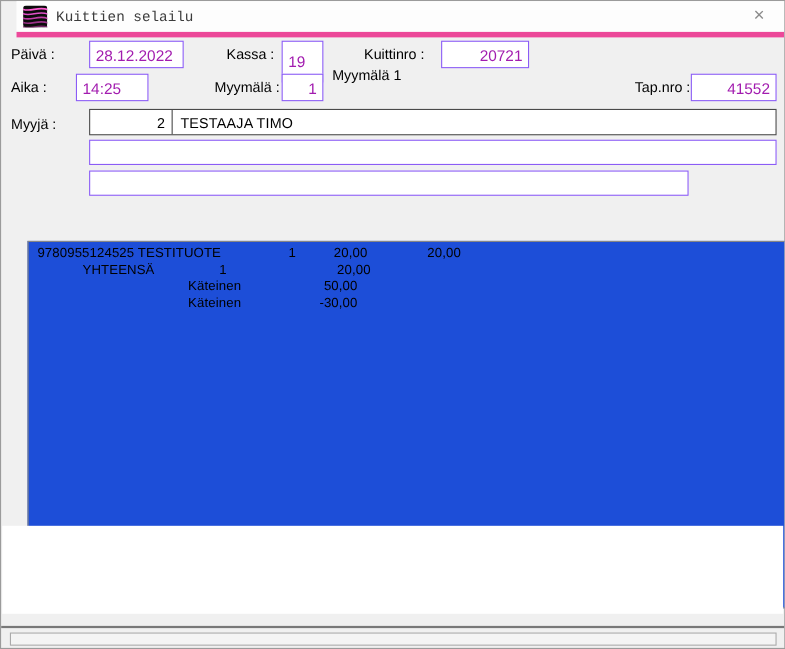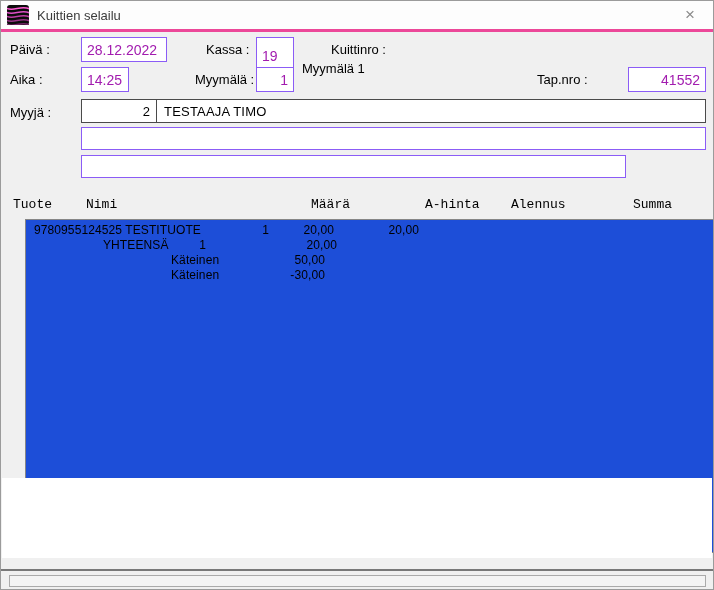--- a/index.html
+++ b/index.html
@@ -1,39 +1,39 @@
 <!DOCTYPE html>
 <html><head>
 <meta charset="utf-8">
 <style>
   html,body{margin:0;padding:0;background:#d7d7d7;font-family:"Liberation Sans",sans-serif;}
   .window{position:relative;width:714px;height:590px;background:#f0f0f0;border:1px solid #9b9b9b;box-sizing:border-box;overflow:hidden;margin:0 auto;}
 
   
-  .titlebar{position:absolute;left:0;top:0;right:0;height:28px;background:#fdfdfd;border-bottom:3px solid #ec4899;display:flex;align-items:center;}
+  .titlebar{position:absolute;left:14px;top:0;right:0;height:28px;background:#fdfdfd;border-bottom:5px solid #ec4899;display:flex;align-items:center;font-family:Liberation Mono, monospace;}
   .app-icon{width:22px;height:20px;margin-left:6px;flex:0 0 auto;}
   .title-text{margin-left:8px;font-size:13px;color:#3c3c3c;}
   .close-btn{position:absolute;right:11px;top:3px;width:24px;height:22px;display:flex;align-items:center;justify-content:center;font-size:17px;color:#8b8b8b;cursor:pointer;}
 
   
   .lbl{position:absolute;font-size:13px;color:#000;white-space:nowrap;}
   .lbl-paiva{left:9px;top:41px}
   .lbl-kassa{left:205px;top:41px}
   .lbl-kuittinro{left:330px;top:41px}
   .lbl-aika{left:9px;top:71px}
   .lbl-myymala{left:194px;top:71px}
   .txt-myymala-name{left:301px;top:60px}
-  .lbl-tapnro{left:536px;top:71px}
+  .lbl-tapnro{left:576px;top:71px}
   .lbl-myyja{left:9px;top:104px}
 
   input.fld{position:absolute;background:#fff;border:1px solid #8b5cf6;box-sizing:border-box;font-family:"Liberation Sans",sans-serif;font-size:14px;color:#a21caf;padding:0 5px;outline:none;}
   .fld-paiva{left:80px;top:36px;width:86px;height:25px}
   .fld-kassa{left:255px;top:36px;width:38px;height:38px}
   .fld-kuittinro{left:400px;top:36px;width:80px;height:25px;text-align:right}
-  .fld-aika{left:80px;top:66px;width:48px;height:25px}
+  .fld-aika{left:68px;top:66px;width:66px;height:25px}
   .fld-myymala{left:255px;top:66px;width:38px;height:25px;text-align:right}
   .fld-tapnro{left:627px;top:66px;width:78px;height:25px;text-align:right}
   .fld-note1{left:80px;top:126px;width:625px;height:23px;font-size:12px}
   .fld-note2{left:80px;top:154px;width:545px;height:23px;font-size:12px}
 
   .fld-myyja{position:absolute;left:80px;top:98px;width:625px;height:24px;background:#fff;border:1px solid #4a4a4a;box-sizing:border-box;display:flex;font-size:13px;color:#000;}
   .myyja-num{width:75px;height:100%;border-right:1px solid #4a4a4a;display:flex;align-items:center;justify-content:flex-end;padding-right:6px;box-sizing:border-box;}
   .myyja-name{display:flex;align-items:center;padding-left:7px;letter-spacing:0.2px;}
 
   
@@ -75,50 +75,43 @@
   <span class="lbl lbl-kassa">Kassa :</span>
   <span class="lbl lbl-kuittinro">Kuittinro :</span>
   <span class="lbl lbl-aika">Aika :</span>
   <span class="lbl lbl-myymala">Myymälä :</span>
   <span class="lbl txt-myymala-name">Myymälä 1</span>
   <span class="lbl lbl-tapnro">Tap.nro :</span>
   <span class="lbl lbl-myyja">Myyjä :</span>
 
   <input class="fld fld-paiva" value="28.12.2022" style="">
   <input class="fld fld-kassa" value="19" style="">
+  <input class="fld fld-kuittinro" value="20721" style="">
   <input class="fld fld-aika" value="14:25" style="">
   <input class="fld fld-myymala" value="1" style="">
   <input class="fld fld-tapnro" value="41552" style="">
 
   <div class="fld-myyja">
     <span class="myyja-num">2</span>
     <span class="myyja-name">TESTAAJA TIMO</span>
   </div>
 
   <input class="fld fld-note1" value="" style="">
   <input class="fld fld-note2" value="" style="">
 
-  <div class="tbl-headers">
-    <span class="th0">Tuote</span>
-    <span class="th1">Nimi</span>
-    <span class="th2">Määrä</span>
-    <span class="th3">A-hinta</span>
-    <span class="th4">Alennus</span>
-    <span class="th5">Summa</span>
-  </div>
 
   <div class="listbox">
       <div class="rrow">
         <span style="left: 8px;">9780955124525 TESTITUOTE</span>
         <span style="left: 163px; width: 80px; text-align: right;">1</span>
         <span style="left: 228px; width: 80px; text-align: right;">20,00</span>
         <span style="left: 313px; width: 80px; text-align: right;">20,00</span>
       </div>
       <div class="rrow">
-        <span style="left: 49px; margin-left: 28px;">YHTEENSÄ</span>
+        <span style="left: 49px;">YHTEENSÄ</span>
         <span style="left: 100px; width: 80px; text-align: right;">1</span>
         <span style="left: 231px; width: 80px; text-align: right;">20,00</span>
       </div>
       <div class="rrow">
         <span style="left: 145px;">Käteinen</span>
         <span style="left: 219px; width: 80px; text-align: right;">50,00</span>
       </div>
       <div class="rrow">
         <span style="left: 145px;">Käteinen</span>
         <span style="left: 219px; width: 80px; text-align: right;">-30,00</span>

